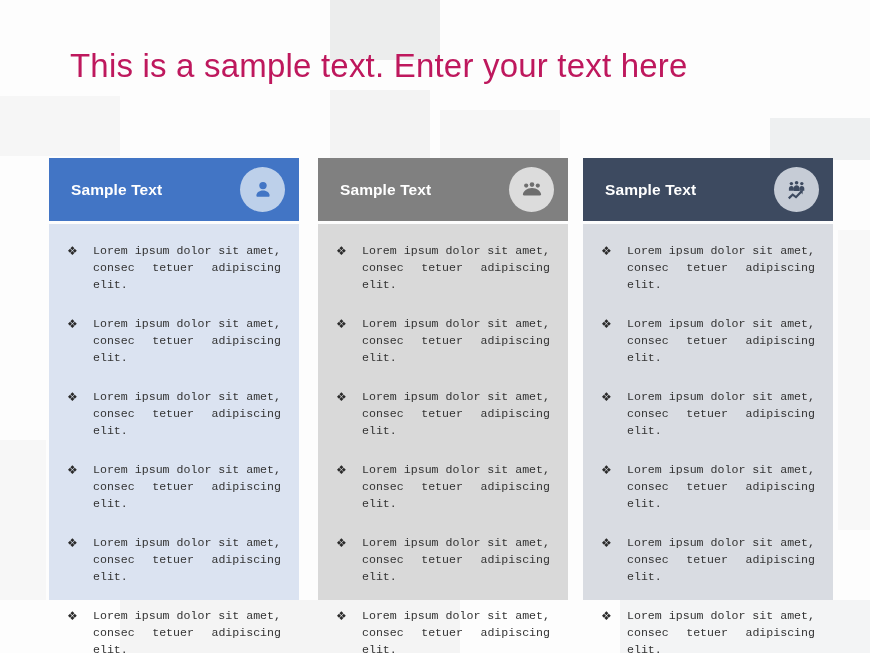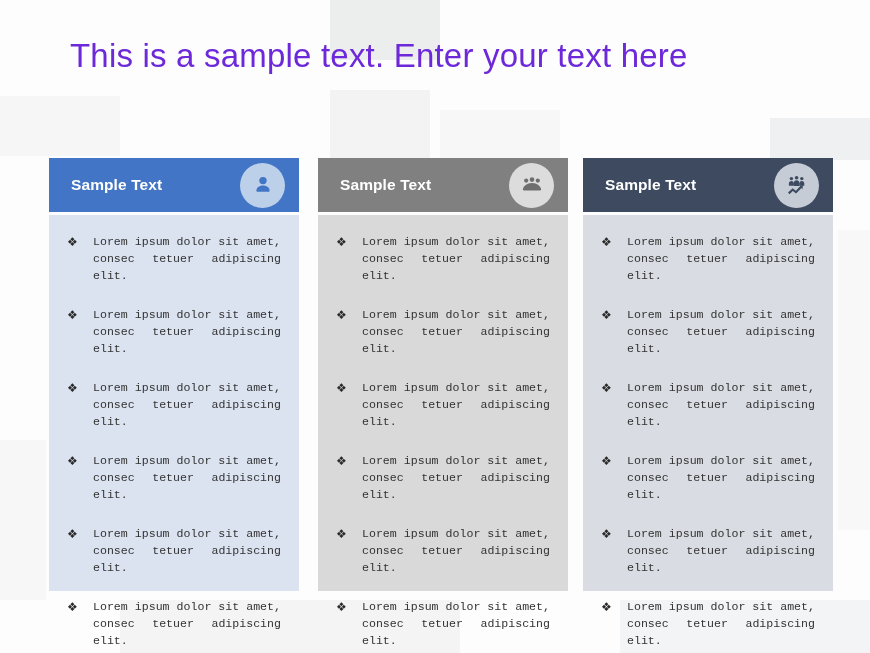--- a/index.html
+++ b/index.html
@@ -35,42 +35,42 @@
   .bg-b5 { left: 770px; top: 118px;  width: 100px; height: 42px;  background: #eef0f1; }
   .bg-b6 { left: 120px; top: 600px;  width: 340px; height: 53px;  background: #f4f4f4; }
   .bg-b7 { left: 620px; top: 600px;  width: 250px; height: 53px;  background: #f3f4f5; }
   .bg-b8 { left: 0px;   top: 440px;  width: 46px;  height: 160px; background: #f7f7f7; }
   .bg-b9 { left: 838px; top: 230px;  width: 32px;  height: 300px; background: #f8f8f8; }
 
   
   #title {
     position: absolute;
     left: 70px;
-    top: 34px;
+    top: 44px;
     font-size: 33px;
     line-height: 44px;
-    color: #6d28d9;
+    color: #be185d;
     letter-spacing: 0.2px;
     white-space: nowrap;
     font-weight: 400;
   }
 
   
   .card {
     position: absolute;
     top: 158px;
     width: 250px;
   }
   .card.c1 { left: 49px; }
   .card.c2 { left: 318px; }
   .card.c3 { left: 583px; }
 
   .card-header {
     position: relative;
-    height: 54px;
+    height: 63px;
     display: flex;
     align-items: center;
     box-sizing: border-box;
     padding: 0 14px 0 22px;
   }
   .c1 .card-header { background: #4275c5; }
   .c2 .card-header { background: #808080; }
   .c3 .card-header { background: #3d4a60; }
 
   .card-header .htitle {

